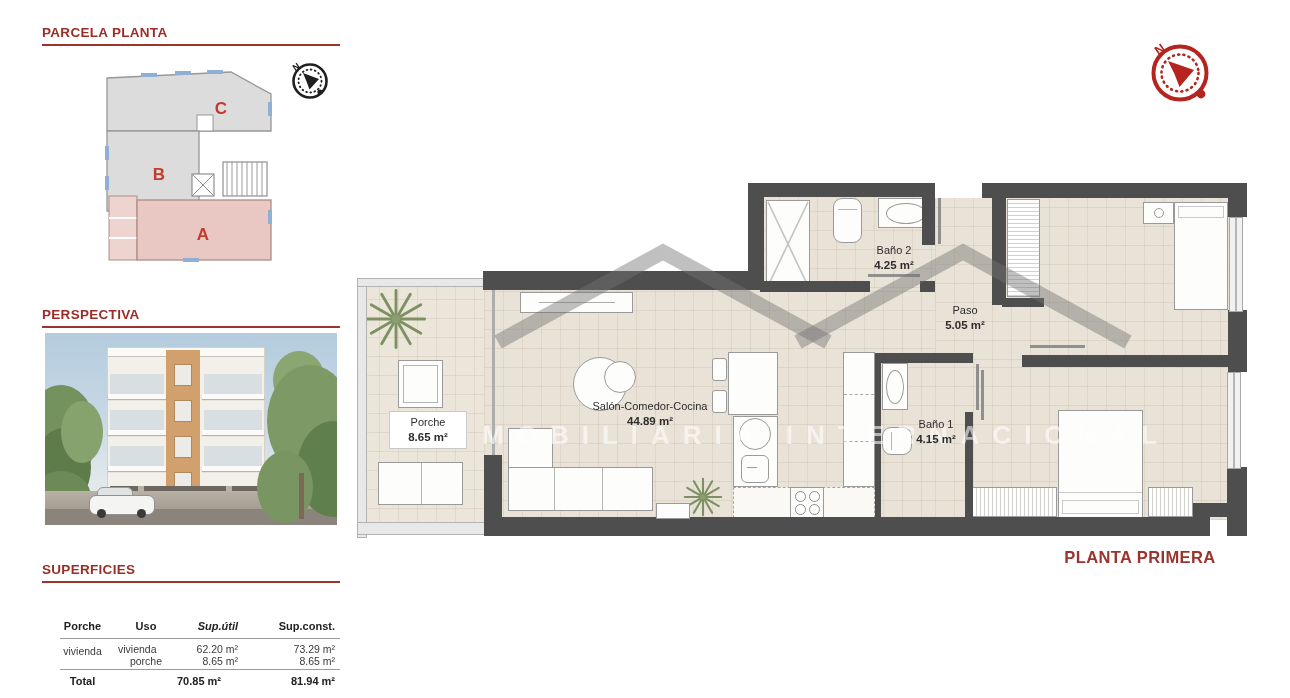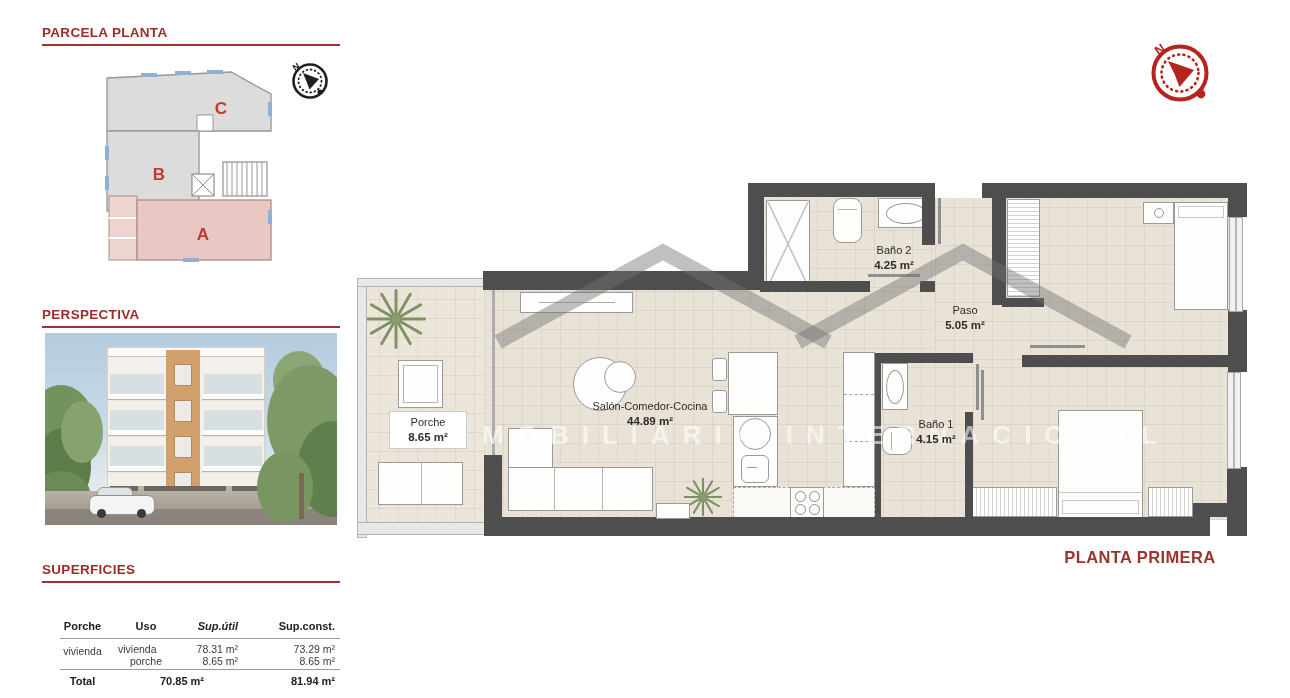--- a/index.html
+++ b/index.html
@@ -157,27 +157,27 @@
   <div class="sec-rule" style="left:42px;top:581px;width:298px;"></div>
 
   <div class="tbl-cell tbl-head" style="left:55px;top:620px;width:55px;text-align:center;">Porche</div>
   <div class="tbl-cell tbl-head" style="left:118px;top:620px;width:56px;text-align:center;">Uso</div>
   <div class="tbl-cell tbl-head" style="left:160px;top:620px;width:78px;text-align:right;font-style:italic;">Sup.útil</div>
   <div class="tbl-cell tbl-head" style="left:250px;top:620px;width:85px;text-align:right;">Sup.const.</div>
   <div class="tbl-line" style="left:60px;top:638px;width:280px;"></div>
   <div class="tbl-cell" style="left:55px;top:645px;width:55px;text-align:center;">vivienda</div>
   <div class="tbl-cell" style="left:118px;top:643px;width:56px;text-align:left;">vivienda</div>
   <div class="tbl-cell" style="left:118px;top:655px;width:56px;text-align:center;">porche</div>
-  <div class="tbl-cell" style="left:160px;top:643px;width:78px;text-align:right;">78.31 m²</div>
+  <div class="tbl-cell" style="left:160px;top:643px;width:78px;text-align:right;">62.20 m²</div>
   <div class="tbl-cell" style="left:160px;top:655px;width:78px;text-align:right;">8.65 m²</div>
   <div class="tbl-cell" style="left:250px;top:643px;width:85px;text-align:right;">73.29 m²</div>
   <div class="tbl-cell" style="left:250px;top:655px;width:85px;text-align:right;">8.65 m²</div>
   <div class="tbl-line" style="left:60px;top:669px;width:280px;"></div>
   <div class="tbl-cell tbl-head" style="left:55px;top:675px;width:55px;text-align:center;">Total</div>
-  <div class="tbl-cell tbl-head" style="left:160px;top:675px;width:78px;text-align:left;">70.85 m²</div>
+  <div class="tbl-cell tbl-head" style="left:160px;top:675px;width:78px;text-align:center;">70.85 m²</div>
   <div class="tbl-cell tbl-head" style="left:250px;top:675px;width:85px;text-align:right;">81.94 m²</div>
 
   <div class="abs" style="left:1143px;top:36px;z-index:8;">
     <svg width="74" height="74" viewBox="0 0 74 74">
       <circle cx="37" cy="37" r="26.5" fill="none" stroke="#b5241e" stroke-width="4"></circle>
       <circle cx="37" cy="37" r="18.5" fill="none" stroke="#b5241e" stroke-width="2.6" stroke-dasharray="1 4.3" stroke-linecap="round"></circle>
       <path d="M25,25 L51,34 L36.5,51 L31.5,38 Z" fill="#b5241e"></path>
       <circle cx="58" cy="58" r="4.4" fill="#b5241e"></circle>
       <text x="13" y="18" font-size="13" font-weight="bold" fill="#b5241e" transform="rotate(-35 17 15)" font-family="Liberation Sans, sans-serif">N</text>
     </svg>

